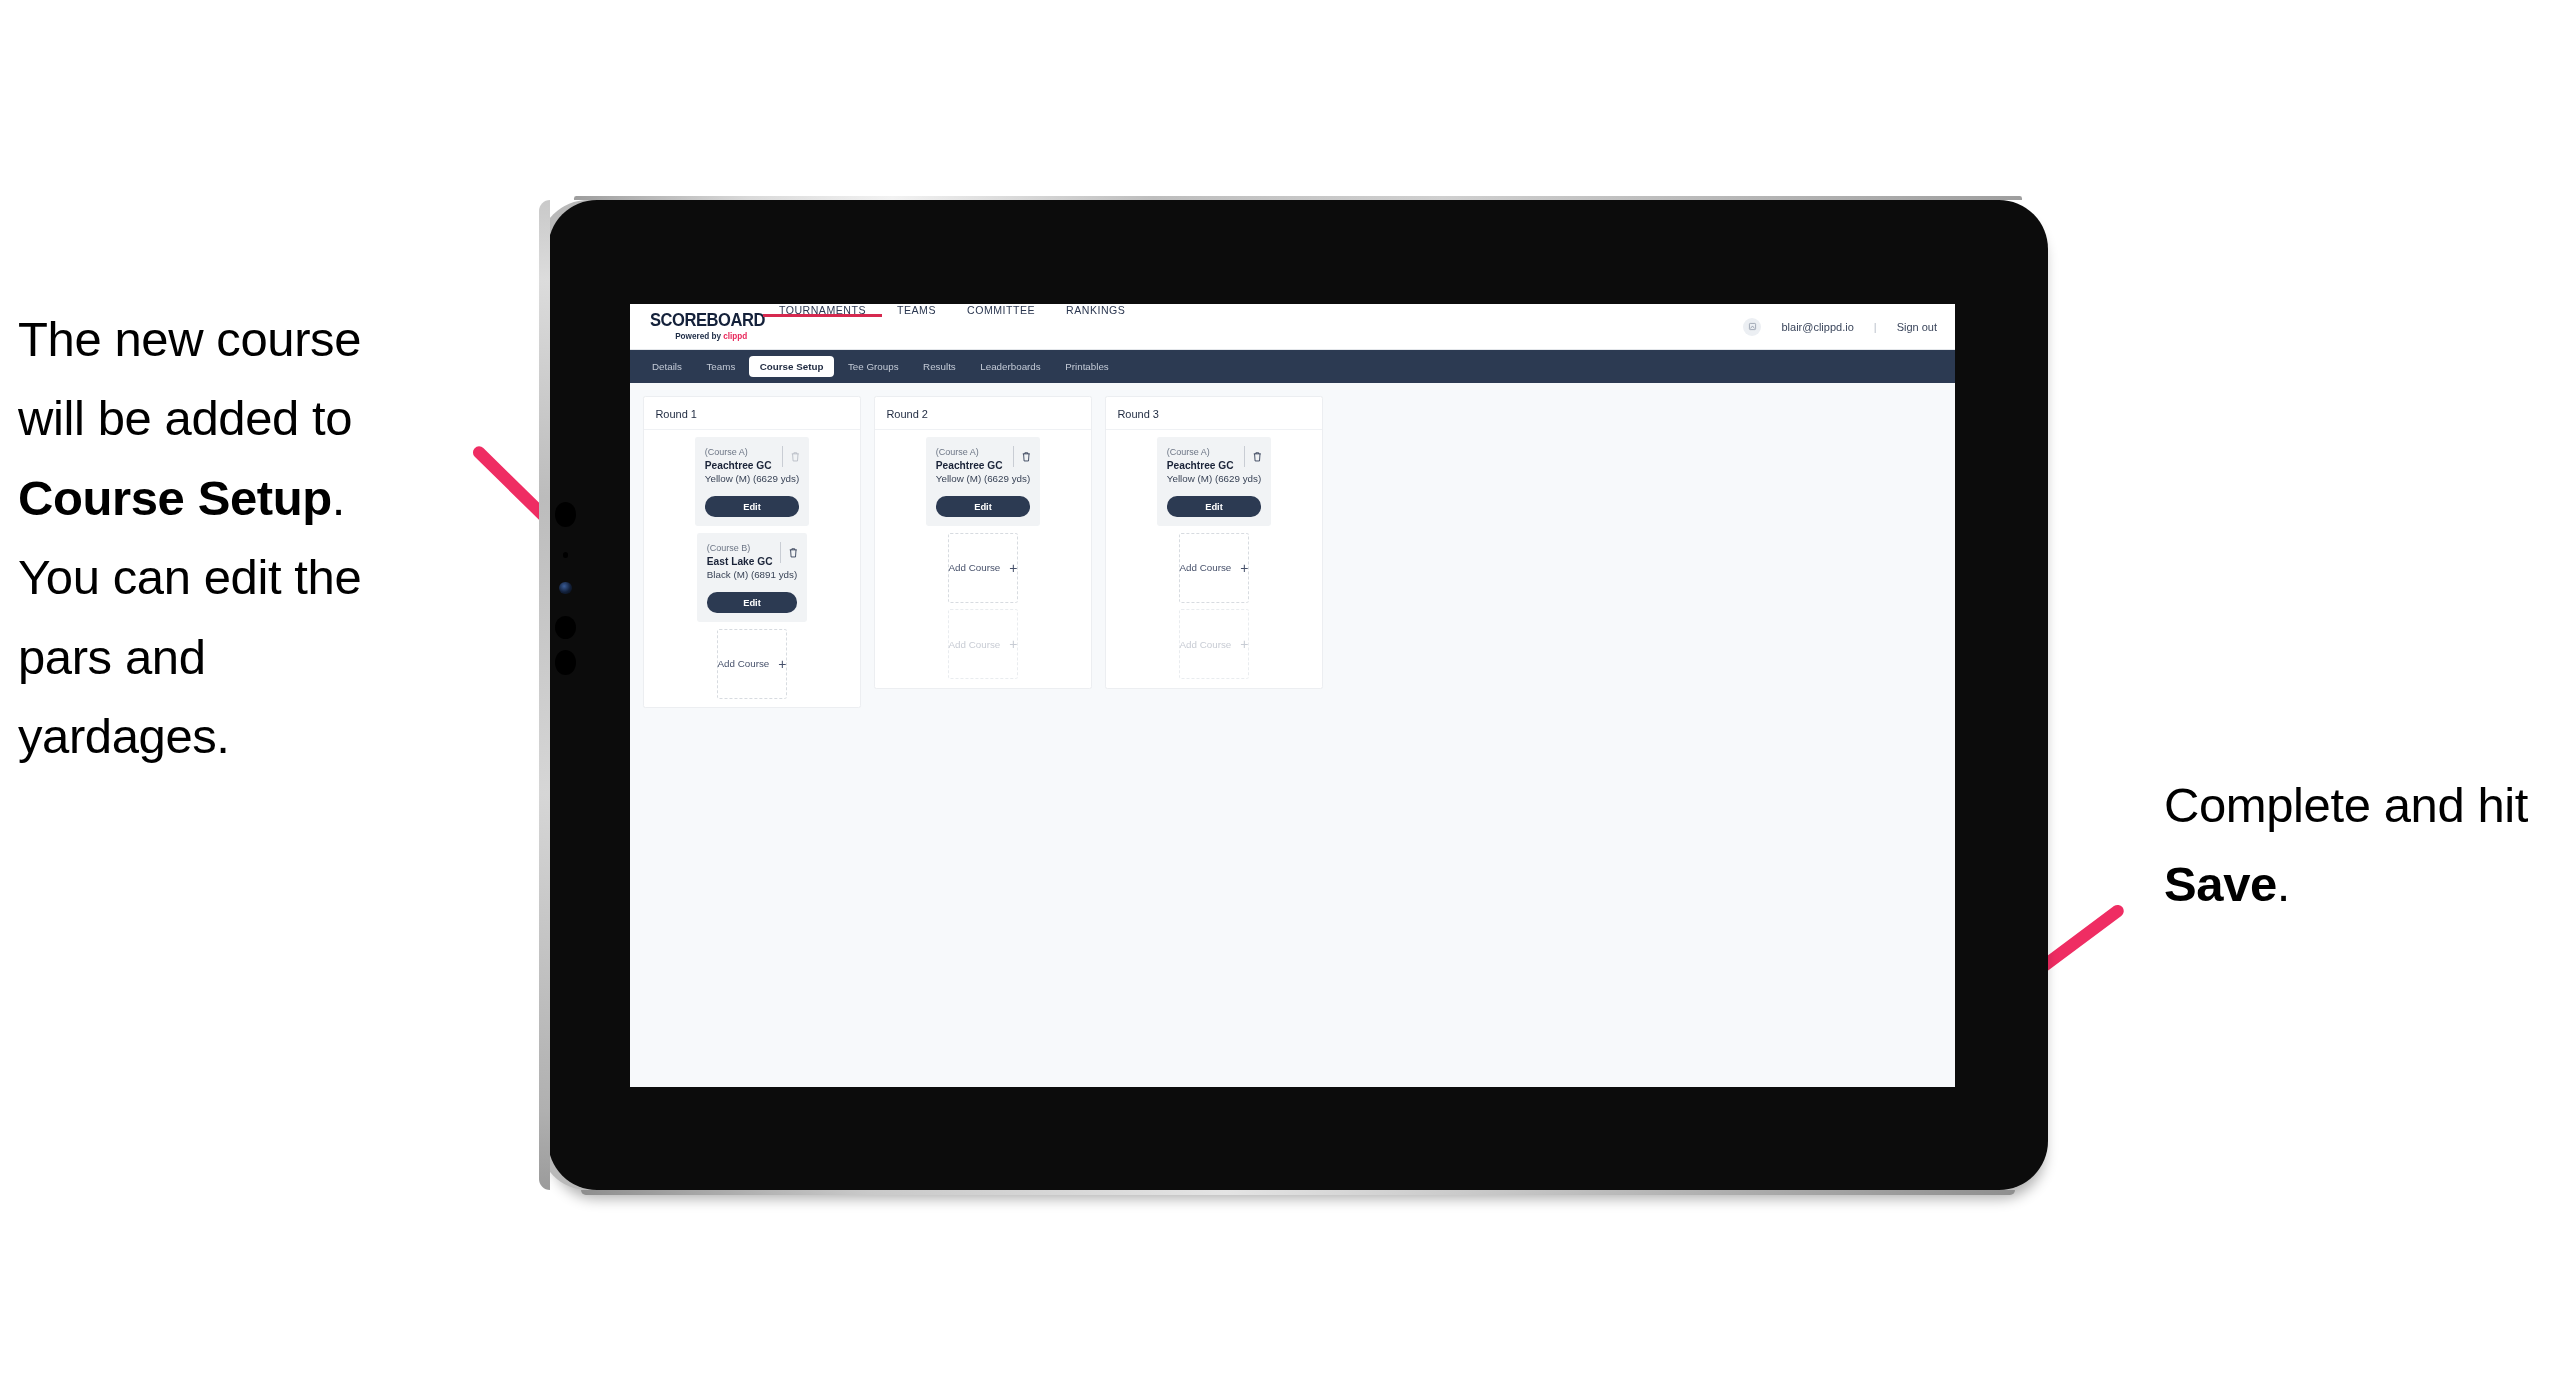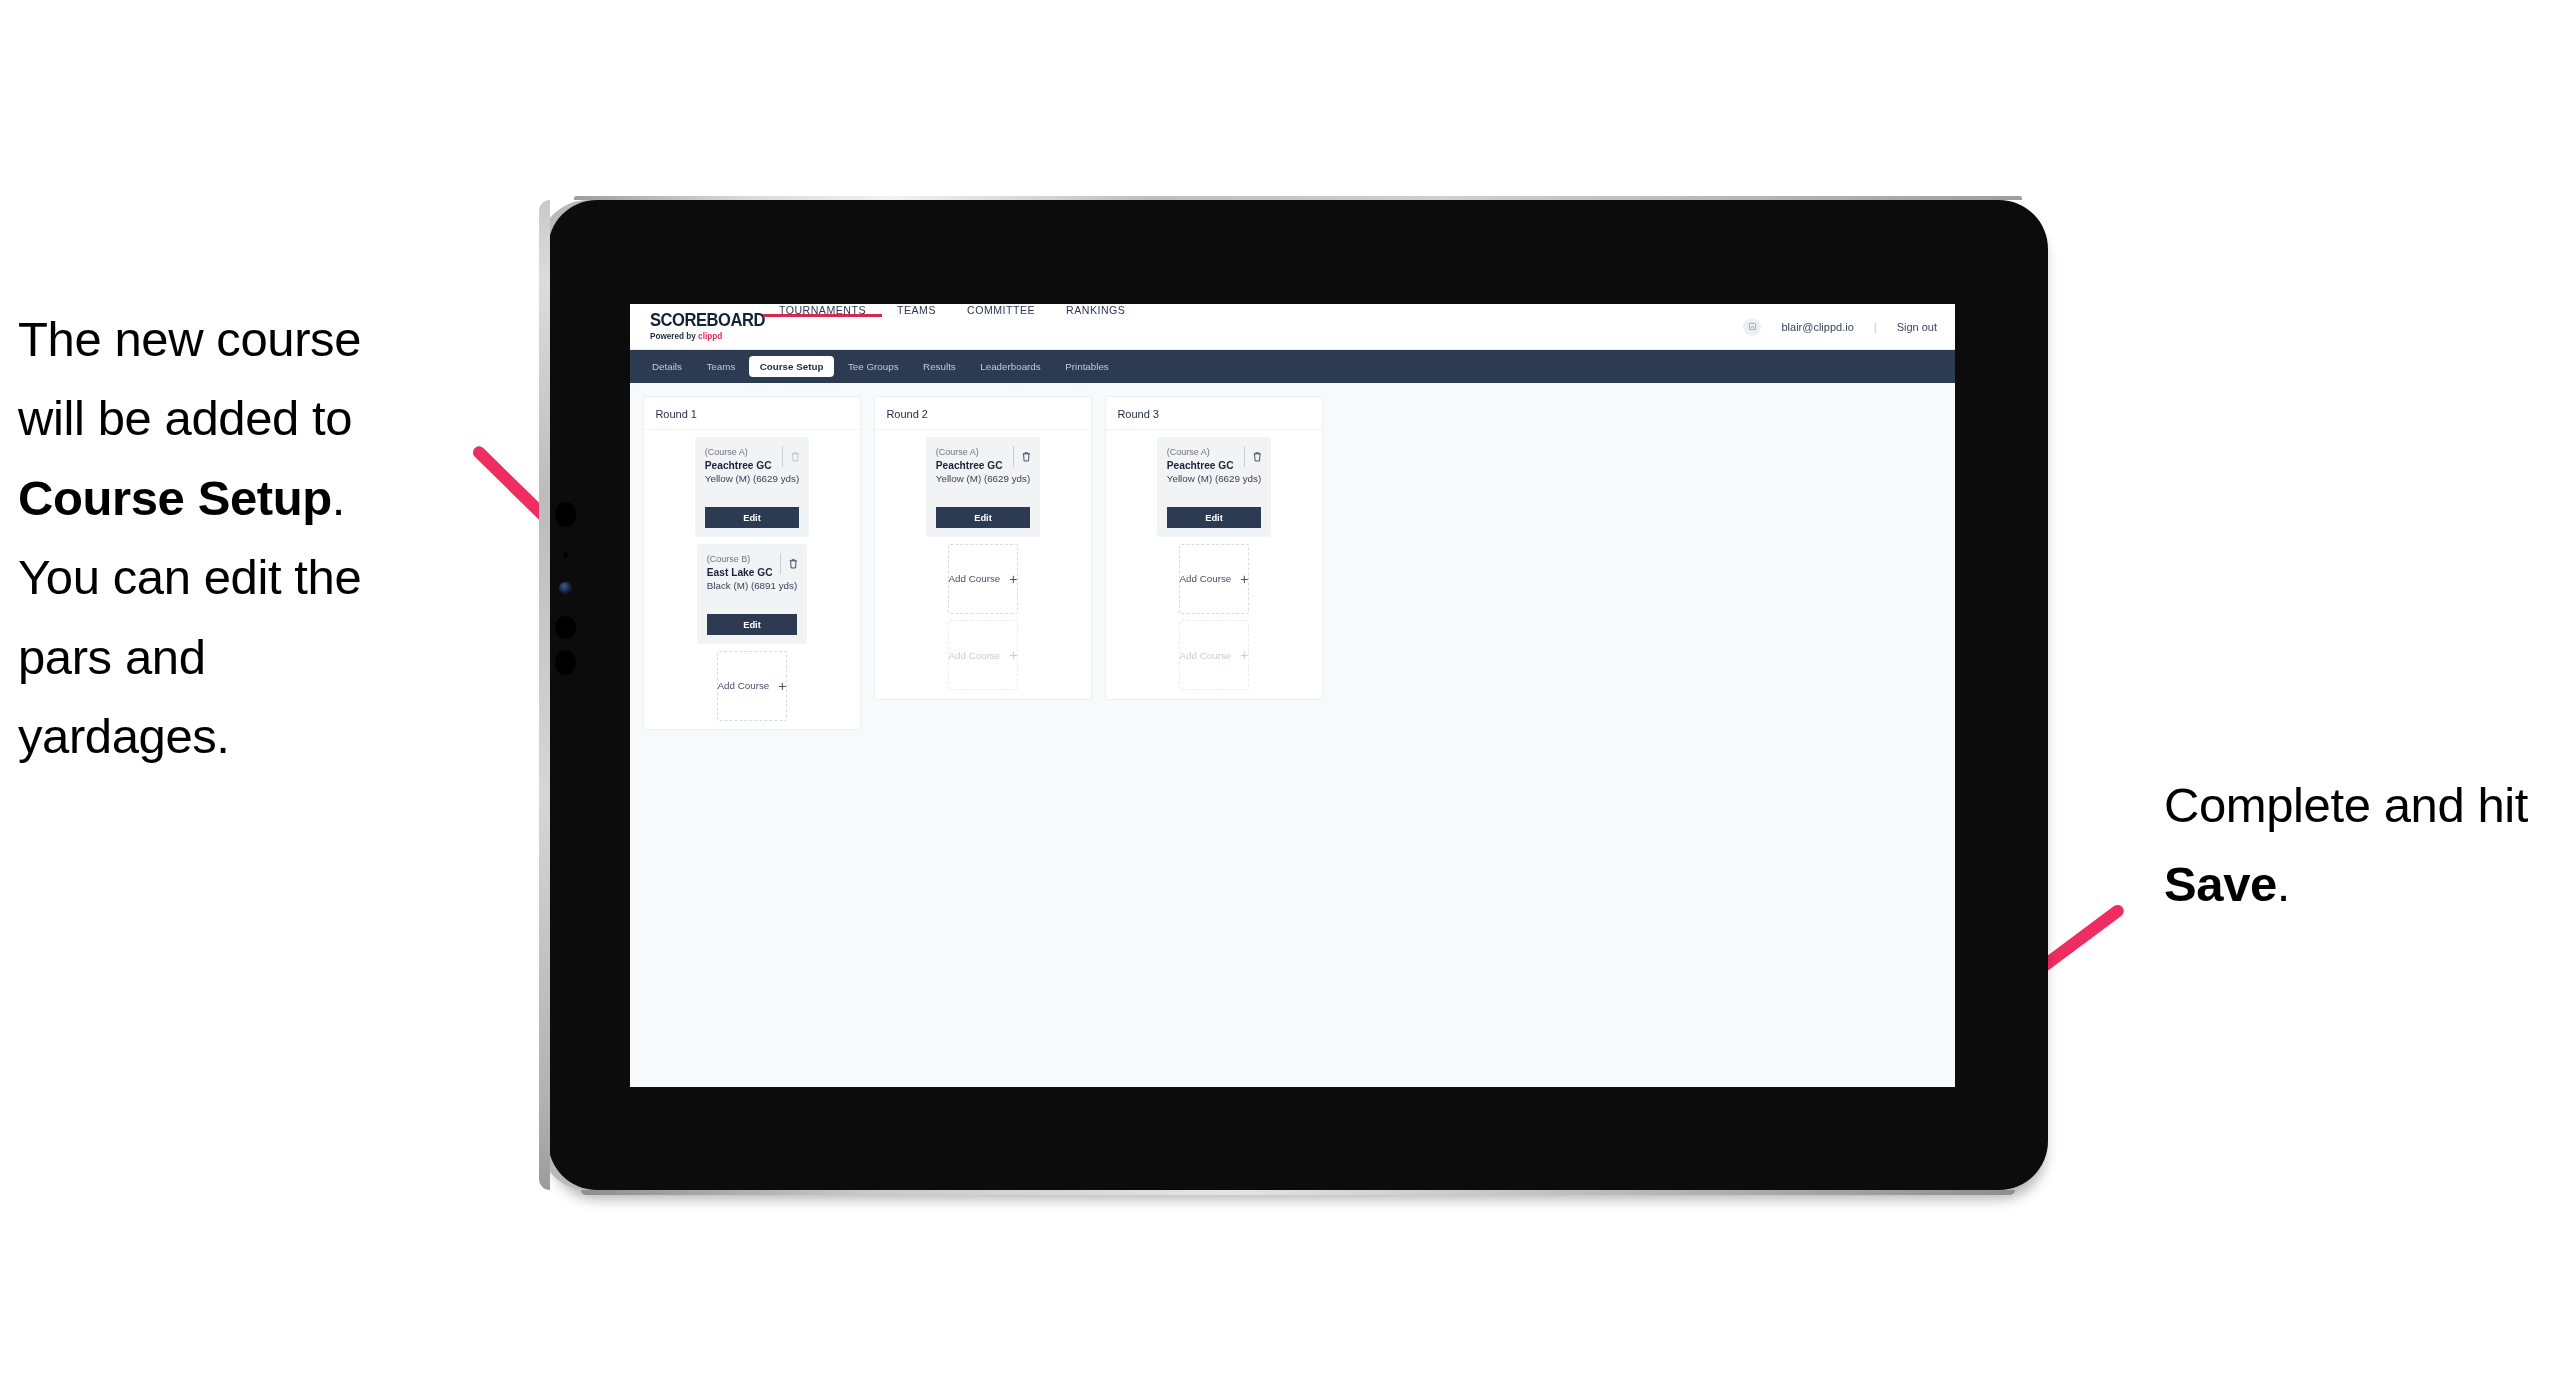--- a/index.html
+++ b/index.html
@@ -72,21 +72,21 @@
     overflow: hidden;
   }
 
   
   .topbar {
     height: 46px; background:#fff;
     display:flex; align-items:stretch;
     border-bottom: 0.8px solid #e3e6ea;
     position: relative;
   }
-  .brand { padding: 5.7px 0 0 19.6px; width: 122px; }
+  .brand { padding: 5.7px 0 0 19.6px; width: 122px; text-align: right; }
   .brand-title {
     font-size: 18px; font-weight: 800; color:#14213a;
     letter-spacing: -0.5px;
     font-family: "Liberation Sans", sans-serif;
     transform: scaleX(.92); transform-origin: left center;
   }
   .brand-sub {
     font-size: 8.6px; color:#1d2b45; font-weight:600; margin-top:0.8px;
     transform: scaleX(.95); transform-origin:left center;
   }
@@ -169,22 +169,22 @@
   .course-label { font-size: 9px; color:#6c7585; margin-bottom:3.3px; }
   .course-name { font-size: 10.2px; color:#1a2338; font-weight: 700; margin-bottom:2.4px; }
   .course-tee { font-size: 9.8px; color:#394356; }
   .card-tools {
     position:absolute; right:8.2px; top:9px; display:flex; align-items:center; gap:7.3px;
   }
   .vdiv { width:0.8px; height:21px; background:#c9cdd4; }
   .trash { cursor:pointer; display:flex; }
   .trash.disabled { opacity:.3; cursor:default; }
   .btn-edit {
-    margin-top: 23px; height: 21px; background:#2c3a52; color:#fff;
-    border-radius: 0; display:flex; align-items:center; justify-content:center;
+    margin-top: 12px; height: 21px; background:#2c3a52; color:#fff;
+    border-radius: 10px; display:flex; align-items:center; justify-content:center;
     font-size: 9.4px; font-weight: 600; cursor:pointer;
   }
 
   .add-card {
     border: 0.8px dashed #d7dbe0; border-radius: 2.4px; background:#fff;
     height: 70px; display:flex; align-items:center; justify-content:center;
     gap: 9px; font-size: 9.8px; color:#46506a; cursor:pointer;
   }
   .add-card.muted { color:#c8ccd4; border-color:#e9ecef; }
   .plus { font-size: 14px; line-height: 1; font-weight: 300; }

